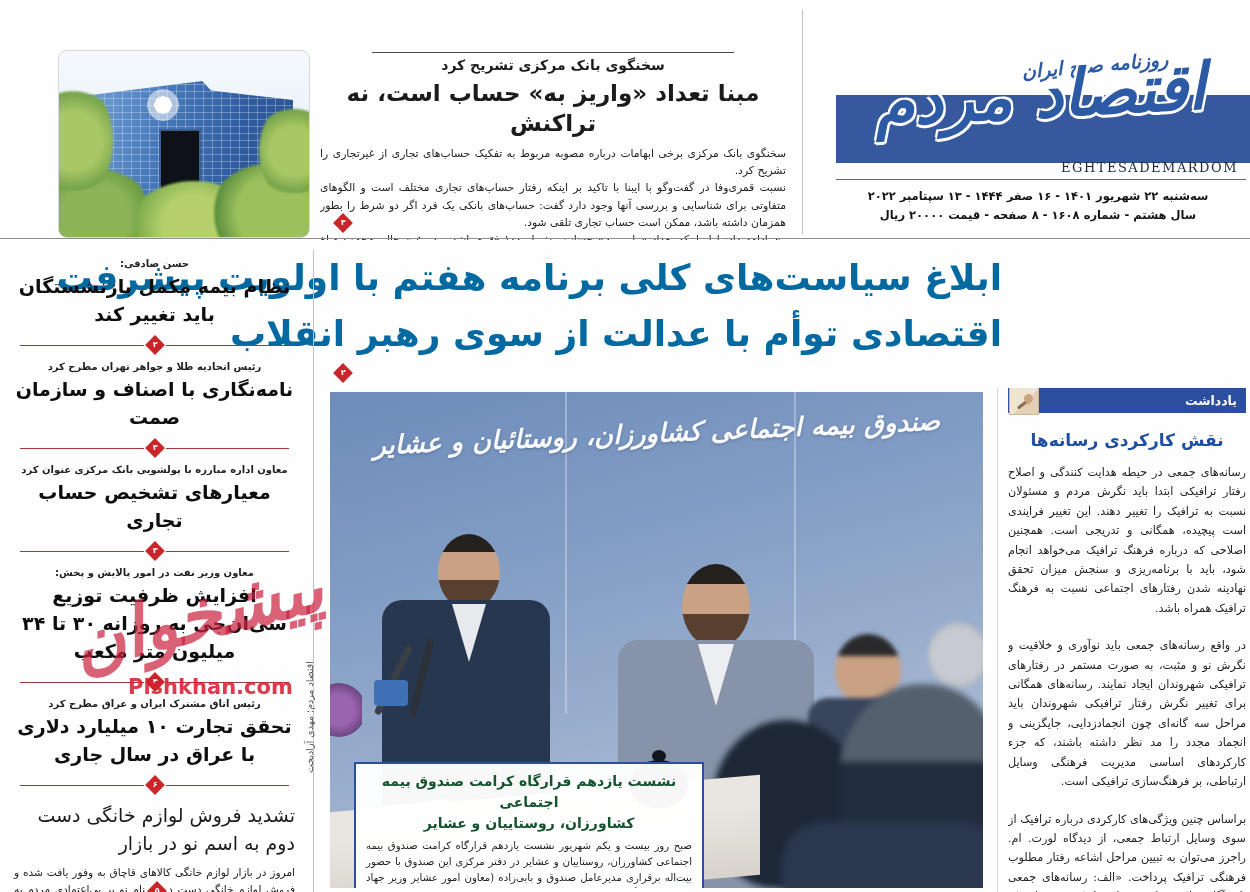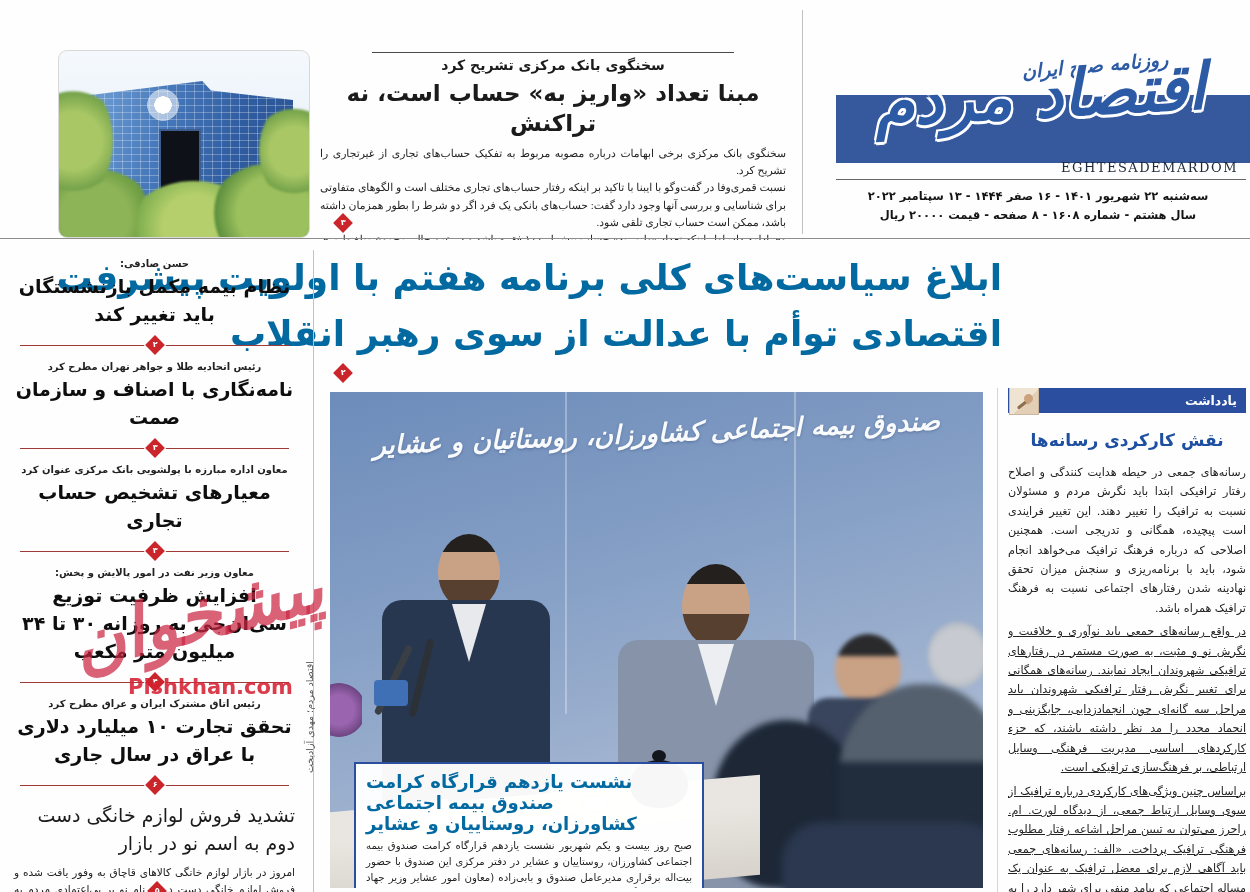--- a/index.html
+++ b/index.html
@@ -45,21 +45,21 @@
   .bp-door { position:absolute; left:100px; top:78px; width:42px; height:72px; background:#0e1218;
              border:2px solid #3c5d8e; }
   .bp-emblem { position:absolute; left:88px; top:38px; width:32px; height:32px; border-radius:50%;
                background:radial-gradient(circle at 50% 50%, #ffffff 0 38%, rgba(255,255,255,.55) 39% 70%, transparent 71%); }
   .leaf { position:absolute; border-radius:50%; filter:blur(1px); }
 
   .top-story { position:absolute; left:320px; top:44px; width:466px; height:196px; overflow:hidden; }
   .ts-toprule { position:absolute; top:8px; left:52px; right:52px; height:1px; background:#4a4a4a; }
   .ts-kicker { margin-top:13px; text-align:center; font-size:14px; font-weight:bold; }
   .ts-head { margin-top:5px; text-align:center; font-size:23px; font-weight:900; line-height:30px; }
-  .ts-body { margin-top:7px; font-size:10.8px; line-height:17.2px; text-align:justify; color:#222;font-family:Liberation Serif, serif; }
+  .ts-body { margin-top:7px; font-size:10.8px; line-height:17.2px; text-align:justify; color:#222; }
   .ts-badge { left:336px; top:216px; }
 
   .hdr-vsep { left:802px; top:10px; height:224px; }
   .hdr-bottomrule { top:238px; left:0; width:1250px; background:#8d8d8d; }
 
   
   .lead { position:absolute; left:320px; top:250px; width:682px; text-align:center; }
   .lead .l1, .lead .l2 { font-size:36px; font-weight:900; line-height:56px; color:#0369a1;
                          letter-spacing:-.5px; white-space:nowrap; }
   .lead-badge { left:336px; top:366px; }
@@ -93,37 +93,37 @@
                transform:rotate(-2.5deg); text-shadow:0 1px 3px rgba(40,60,100,.35); }
   .ph-shape { position:absolute; }
   .head-skin { background:linear-gradient(180deg,#23201d 0 24%, #c9a184 24% 60%, #57402f 60% 100%); border-radius:50%; }
   .head-skin2 { background:linear-gradient(180deg,#2a2a2c 0 30%, #c9a184 30% 100%); border-radius:50%; }
   .suit { border-radius:20px 20px 0 0; }
   .blur2 { filter:blur(2px); } .blur3 { filter:blur(3px); } .blur4 { filter:blur(4px); }
   .ph-credit { position:absolute; left:304px; top:872px; width:310px; text-align:center;
                transform:rotate(-90deg); transform-origin:left top; font-size:9.5px; color:#555; z-index:4; }
   .caption { position:absolute; left:24px; top:370px; width:350px; z-index:5;
              background:rgba(255,255,255,.97); border:2px solid #2b4e9e; padding:7px 10px 8px 10px; }
-  .cap-t { text-align:left; color:#0369a1; font-weight:900; font-size:18px; line-height:21px; }
+  .cap-t { text-align:center; color:#14532d; font-weight:900; font-size:14px; line-height:21px; }
   .cap-b { margin-top:4px; font-size:10.2px; line-height:15.8px; text-align:justify; color:#1e1e1e; }
 
   
   .note-col { position:absolute; left:1008px; top:388px; width:238px; height:596px; overflow:hidden; }
   .note-bar { position:relative; height:25px; background:#2b4e9e; color:#fff; font-size:12.5px;
               font-weight:bold; line-height:25px; padding-right:9px; }
   .note-icon { position:absolute; left:1px; top:-2px; width:30px; height:29px;
                background:linear-gradient(135deg,#efe3d2 0 55%, #e2cfb6 55% 100%); border:1px solid #c9b89f; }
   .note-icon:before { content:""; position:absolute; left:6px; top:15px; width:16px; height:3px;
                background:#8c6f4e; transform:rotate(-38deg); border-radius:2px; }
   .note-icon:after { content:""; position:absolute; left:14px; top:7px; width:9px; height:9px;
                background:#caa27c; border-radius:50% 50% 50% 0; transform:rotate(-38deg); }
   .note-title { margin-top:14px; text-align:center; color:#1e4fa1; font-weight:900;
                 font-size:17px; line-height:26px; }
   .note-body { margin-top:10px; font-size:11.2px; line-height:19.4px; text-align:justify; color:#232323; }
-  .note-body p + p { margin-top:4px;text-decoration:underline; }
+  .note-body p + p { margin-top:18px; }
   .note-vsep { left:997px; top:388px; height:504px; background:#d5d5d5; }
 </style>
 </head>
 <body>
 
 <div class="page">
 
   <div class="bank-photo">
     <div class="bp-building"></div>
     <div class="bp-emblem"></div>

